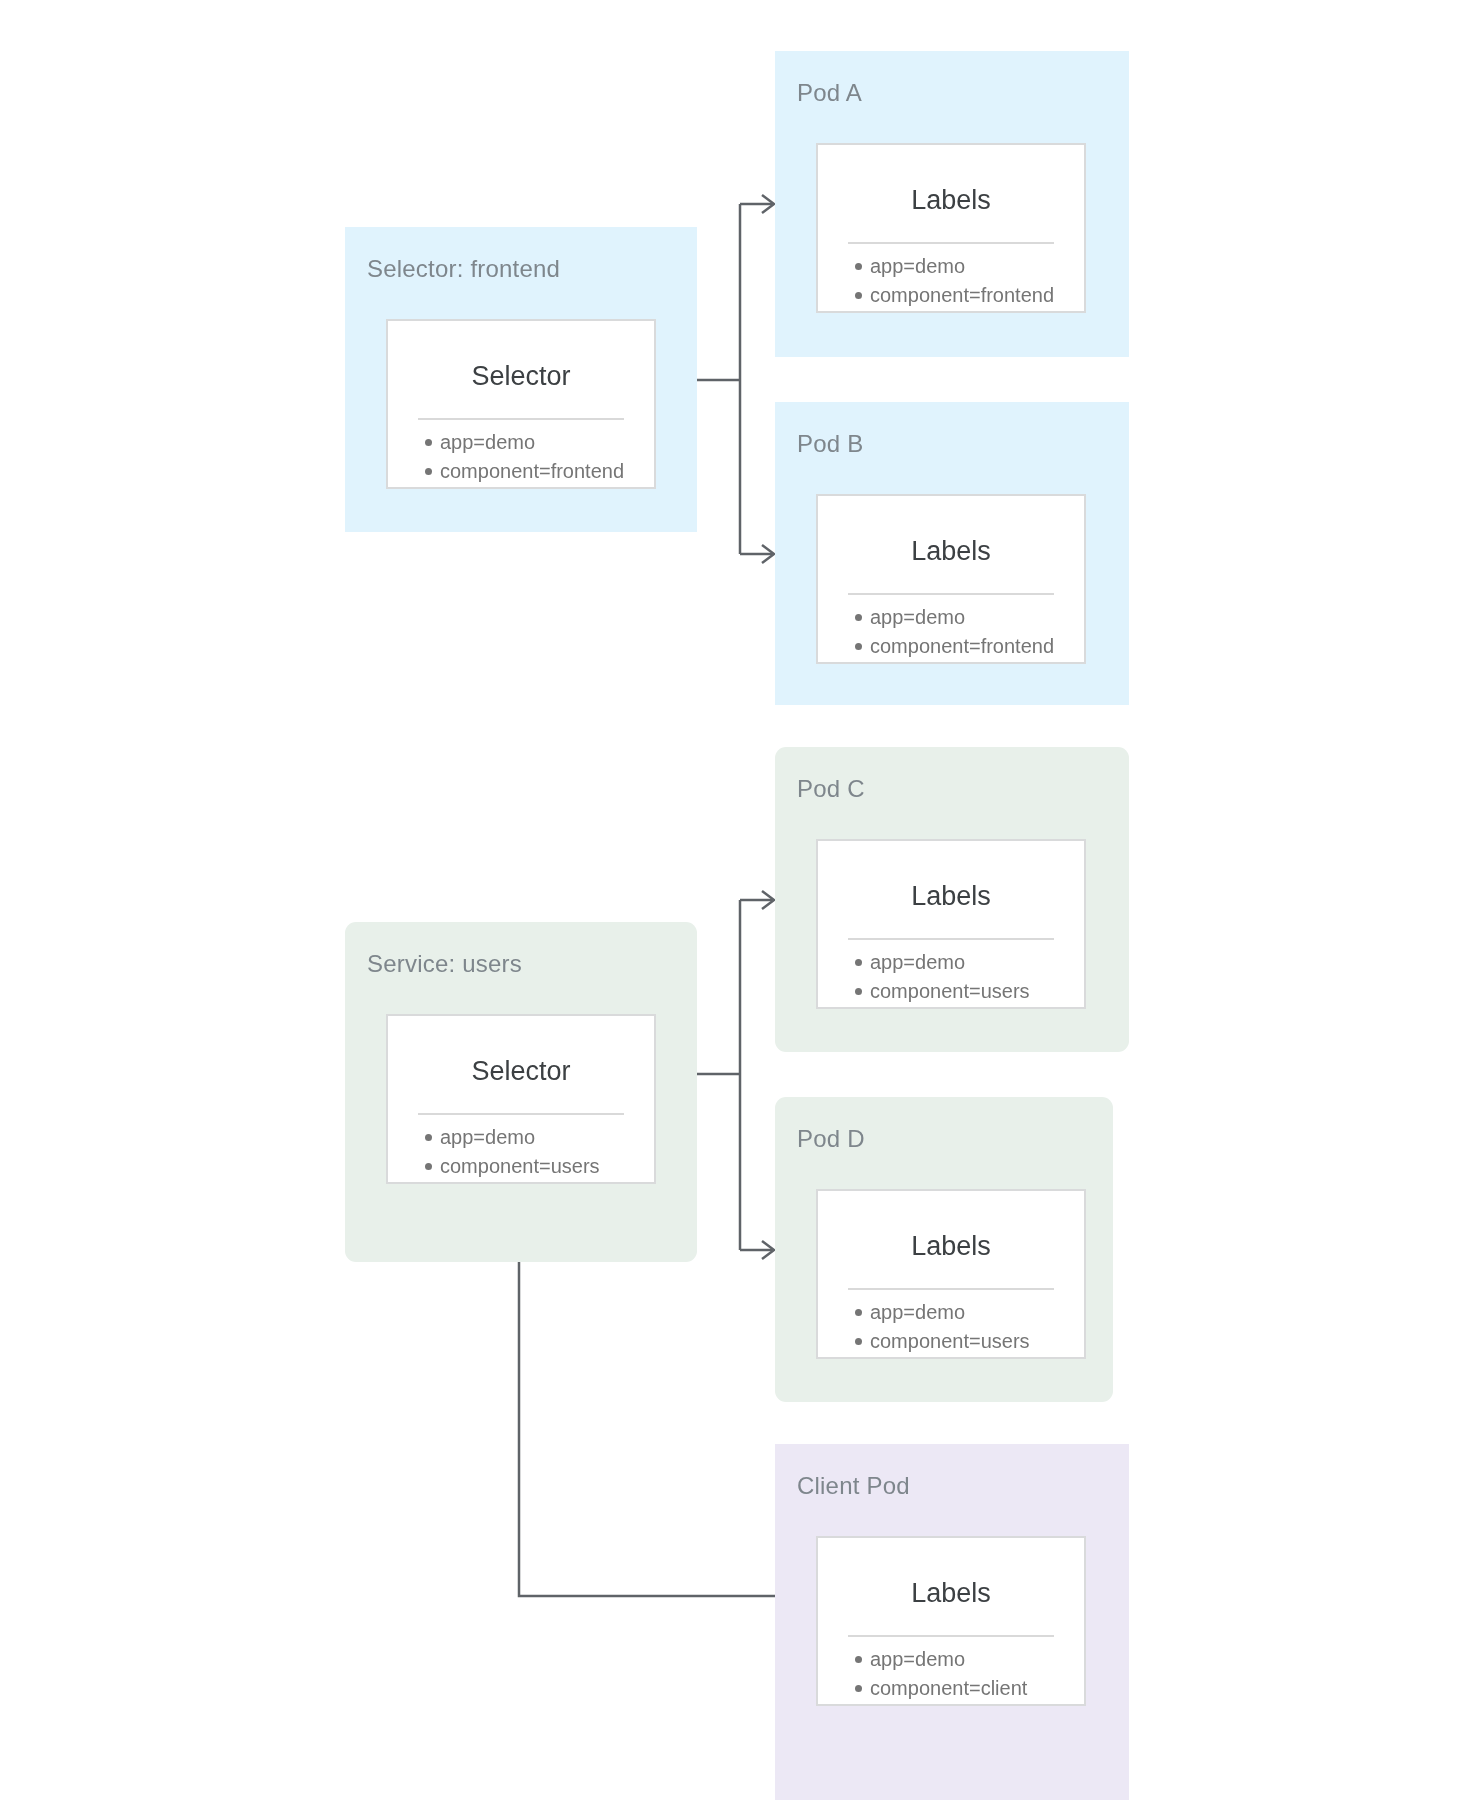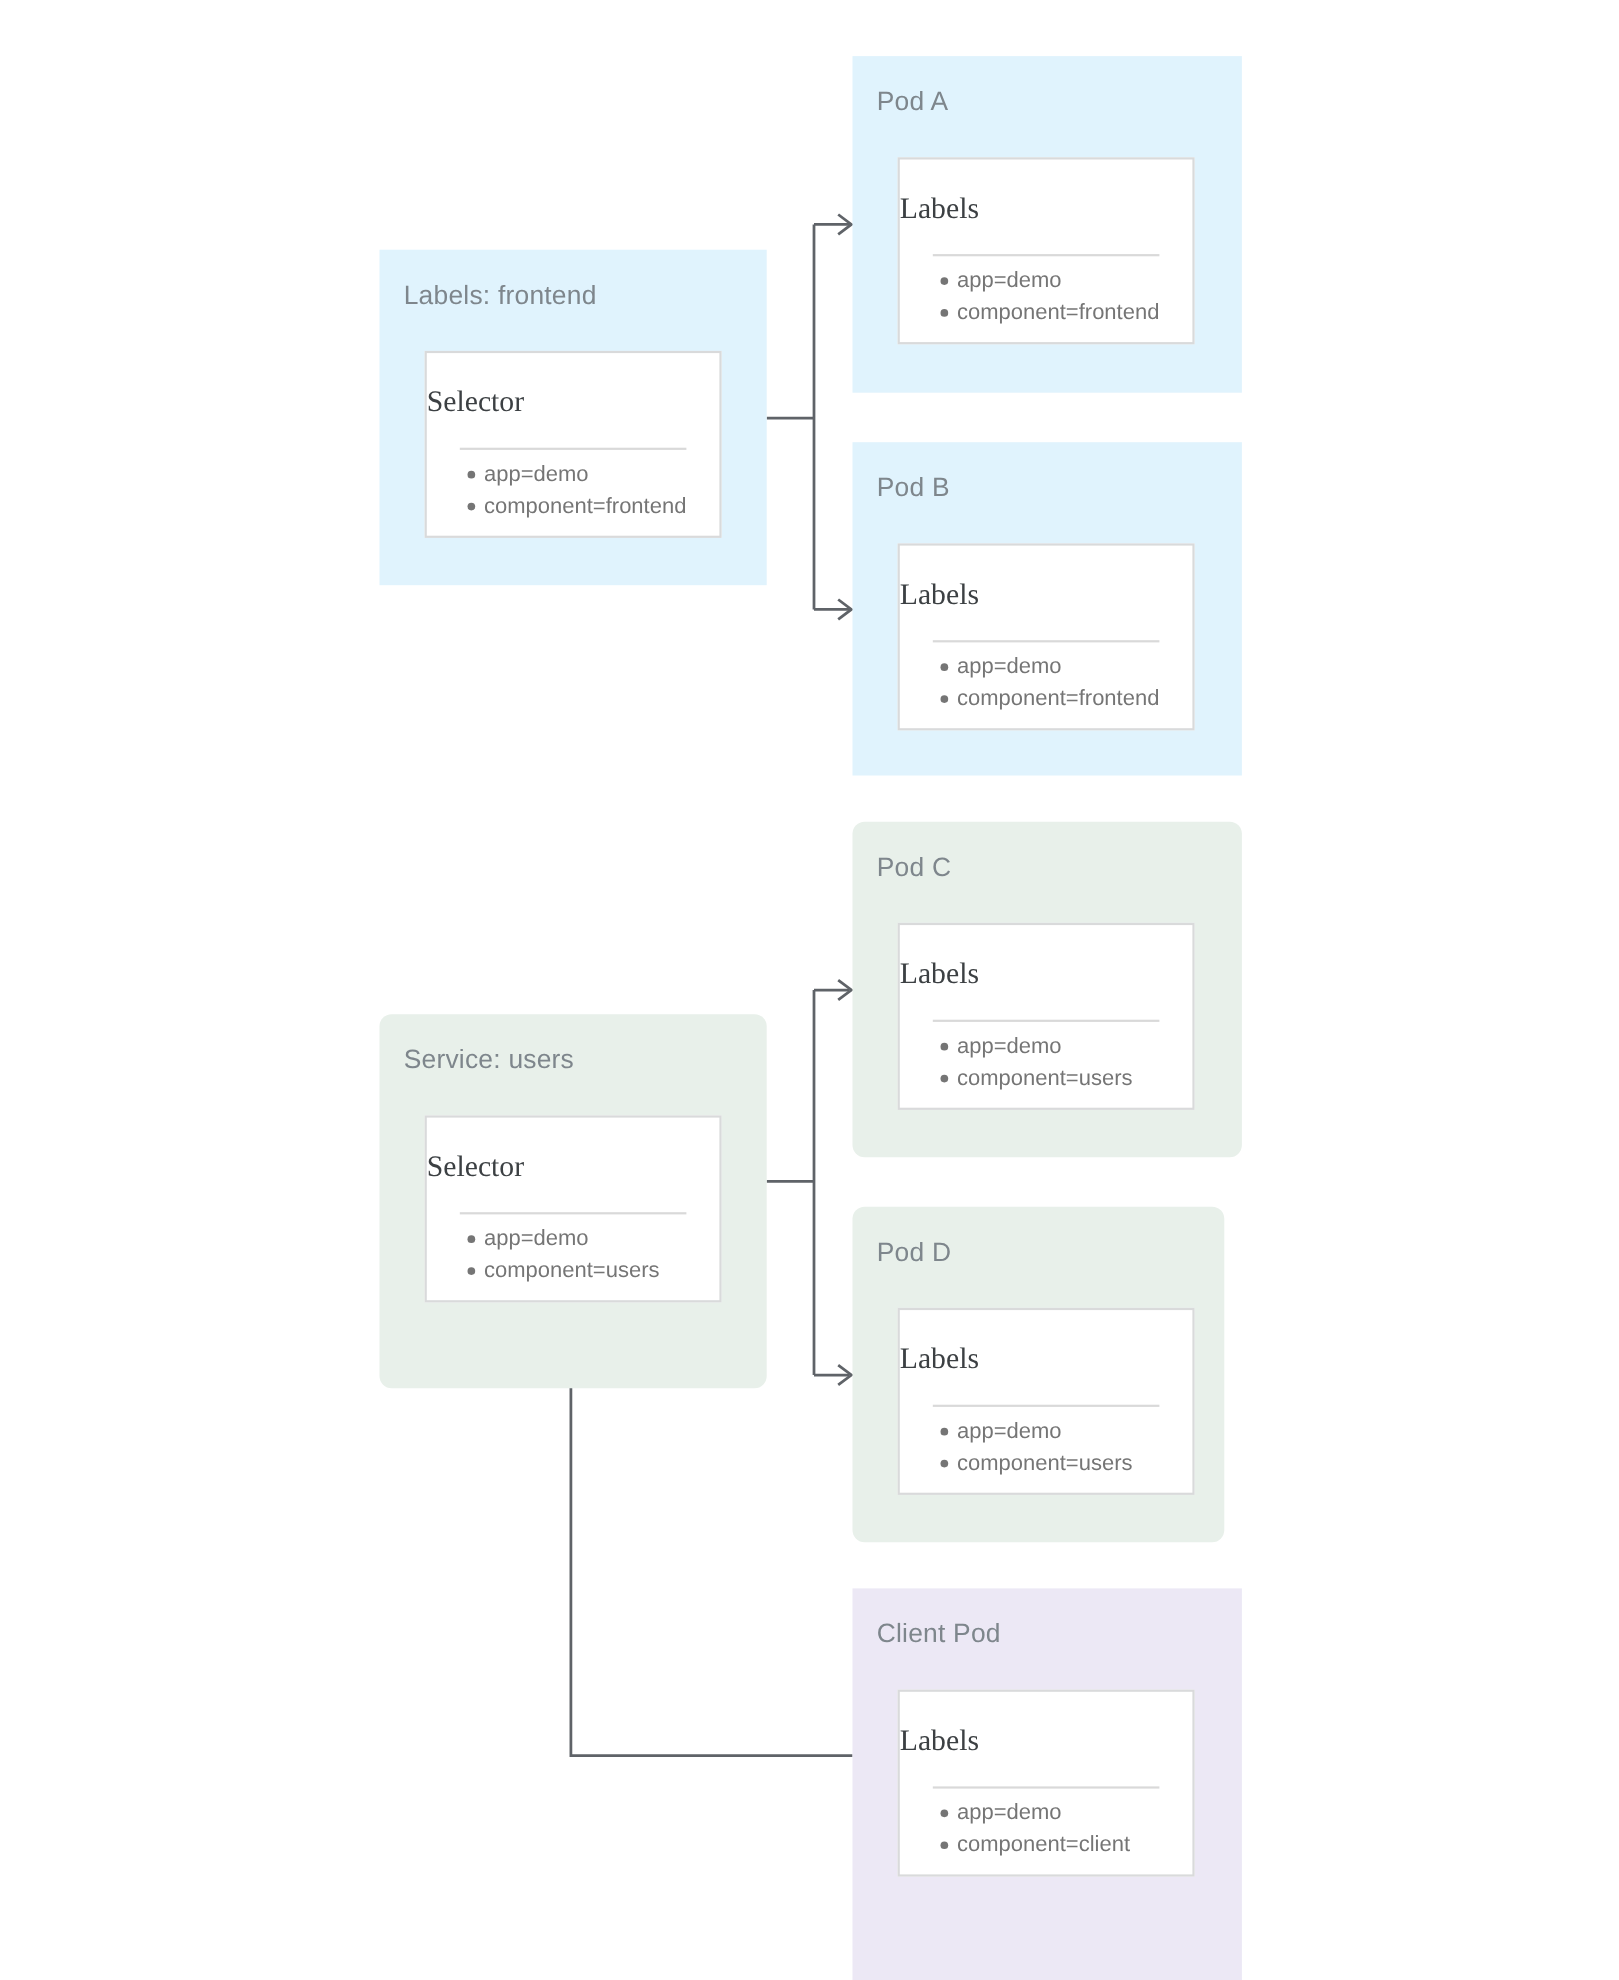--- a/index.html
+++ b/index.html
@@ -28,26 +28,25 @@
     position: absolute;
     left: 41px;
     top: 92px;
     width: 270px;
     height: 170px;
     box-sizing: border-box;
     background: var(--color-card-bg, #ffffff);
     border: 2px solid var(--color-card-border, #d9dadb);
   }
   .card-title {
-    margin-top: 28px;
-    text-align: left;
+    margin-top: 39px;
+    text-align: center;
     font-size: 27px;
     line-height: 32px;
     color: var(--color-card-title, #3c4043);
-    font-family: Liberation Serif, serif;
   }
   .card-divider {
     width: 206px;
     height: 2px;
     margin: 26px auto 0;
     background: var(--color-divider, #d9d9d9);
   }
   .card-list {
     margin: 8px 0 0;
     padding: 0 0 0 52px;
@@ -92,21 +91,21 @@
     <path class="arrow" d="M762 195 L774 204 L762 213"></path>
     <path class="arrow" d="M762 545 L774 554 L762 563"></path>
     <path class="arrow" d="M697 1074 H740 M740 900 V1250 M740 900 H772 M740 1250 H772"></path>
     <path class="arrow" d="M762 891 L774 900 L762 909"></path>
     <path class="arrow" d="M762 1241 L774 1250 L762 1259"></path>
     <path class="arrow" d="M775 1596 H519 V1231"></path>
     <path class="arrow" d="M510 1242 L519 1229 L528 1242"></path>
   </svg>
 
   <div class="box blue" style="left:345px;top:227px;width:352px;height:305px">
-    <div class="box-title">Labels: frontend</div>
+    <div class="box-title">Selector: frontend</div>
     <div class="card">
       <div class="card-title">Selector</div>
       <div class="card-divider"></div>
       <ul class="card-list">
         <li>app=demo</li>
         <li>component=frontend</li>
       </ul>
     </div>
   </div>
 

